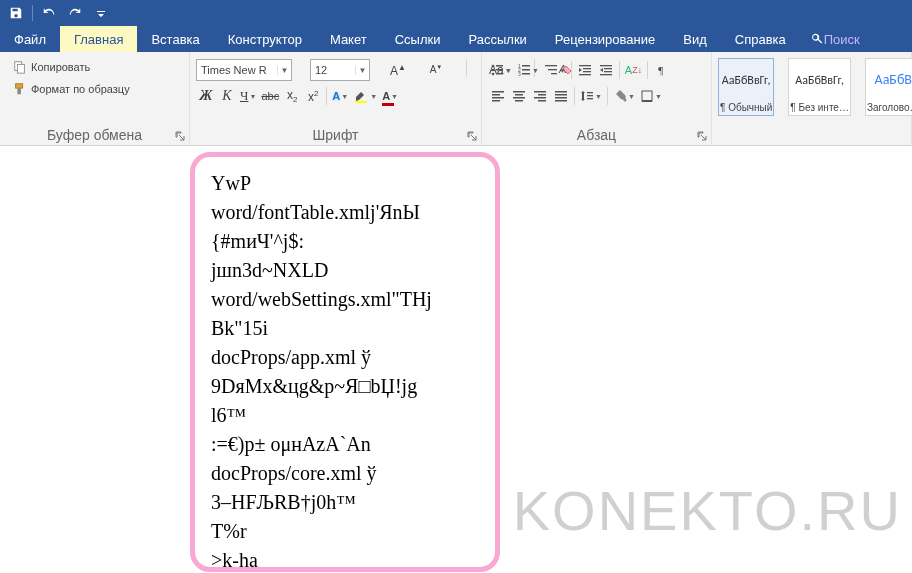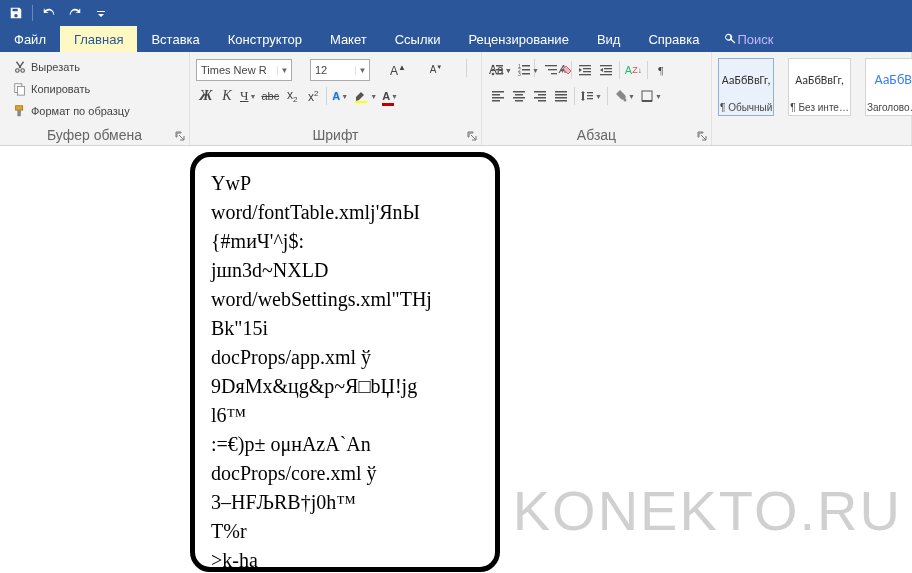--- a/index.html
+++ b/index.html
@@ -54,21 +54,21 @@
 .styles-body { display:flex; gap:15px; }
 .style-item { width:66px; height:58px; border:1px solid #d4d4d4; background:#fff; display:flex; flex-direction:column; cursor:pointer; margin-right:-1px; }
 .style-item.active { border:1px solid #90b0d8; background:#eaf1fa; }
 .style-preview { flex:1; display:flex; align-items:center; justify-content:center; font-family:"Calibri",sans-serif; font-size:12px; color:#333; }
 .style-preview.big { font-size:14px; color:#3b82f6; }
 .style-name { font-size:10px; text-align:center; padding:2px 1px; white-space:nowrap; overflow:hidden; text-overflow:ellipsis; color:#444; }
 
 
 .doc-area { position:absolute; top:146px; left:0; right:0; bottom:0; background:#fff; }
 .watermark { position:absolute; right:10px; bottom:30px; font-size:56px; font-weight:300; color:#d0d0d0; letter-spacing:2px; font-family:Arial,sans-serif; }
-.page-box { position:absolute; left:190px; top:6px; width:310px; height:420px; border:5px solid #000000; border-radius:20px; background:#fff; padding:12px 16px; overflow:hidden; }
+.page-box { position:absolute; left:190px; top:6px; width:310px; height:420px; border:5px solid #f9a8d4; border-radius:20px; background:#fff; padding:12px 16px; overflow:hidden; }
 .doc-text { font-family:"Times New Roman",serif; font-size:20px; color:#000; line-height:1.45; white-space:pre-wrap; word-wrap:break-word; }
 
 svg { display:block; }
 </style>
 </head>
 <body>
 
 <div class="titlebar">
   <div class="qat">
     <div class="qat-btn">
@@ -95,44 +95,37 @@
   </div>
 </div>
 
 <div class="menubar">
   <div class="tab">Файл</div>
   <div class="tab active">Главная</div>
   <div class="tab">Вставка</div>
   <div class="tab">Конструктор</div>
   <div class="tab">Макет</div>
   <div class="tab">Ссылки</div>
+  <div class="tab">Рассылки</div>
   <div class="tab">Рецензирование</div>
   <div class="tab">Вид</div>
   <div class="tab">Справка</div>
   <div class="search-box">
     <svg width="14" height="14" viewBox="0 0 16 16" fill="#fff">
         <path d="M6 2a4 4 0 103 7l4 4 1-1-4-4a4 4 0 00-4-6zm0 1.5a2.5 2.5 0 110 5 2.5 2.5 0 010-5z"></path>
       </svg>
     <span>Поиск</span>
   </div>
 </div>
 
 <div class="ribbon">
 
   <div class="group" style="min-width:190px">
     <div class="group-body">
       <div class="clip-right">
-        <div class="clip-row">
-          <svg width="14" height="14" viewBox="0 0 16 16">
-              <path d="M4 2l5 7M12 2L7 9" stroke="#555" stroke-width="1.5" fill="none"></path>
-              <circle cx="5" cy="12" r="2" fill="none" stroke="#555" stroke-width="1.3"></circle>
-              <circle cx="11" cy="12" r="2" fill="none" stroke="#555" stroke-width="1.3"></circle>
-            </svg>
-          <span>Вырезать</span>
-        </div>
         <div class="clip-row">
           <svg width="14" height="14" viewBox="0 0 16 16">
               <rect x="2" y="2" width="8" height="10" fill="#fff" stroke="#888"></rect>
               <rect x="5" y="5" width="8" height="10" fill="#fff" stroke="#888"></rect>
             </svg>
           <span>Копировать</span>
         </div>
         <div class="clip-row">
           <svg width="14" height="14" viewBox="0 0 16 16">
               <rect x="3" y="2" width="8" height="5" fill="#d9a441" stroke="#a67c00"></rect>

